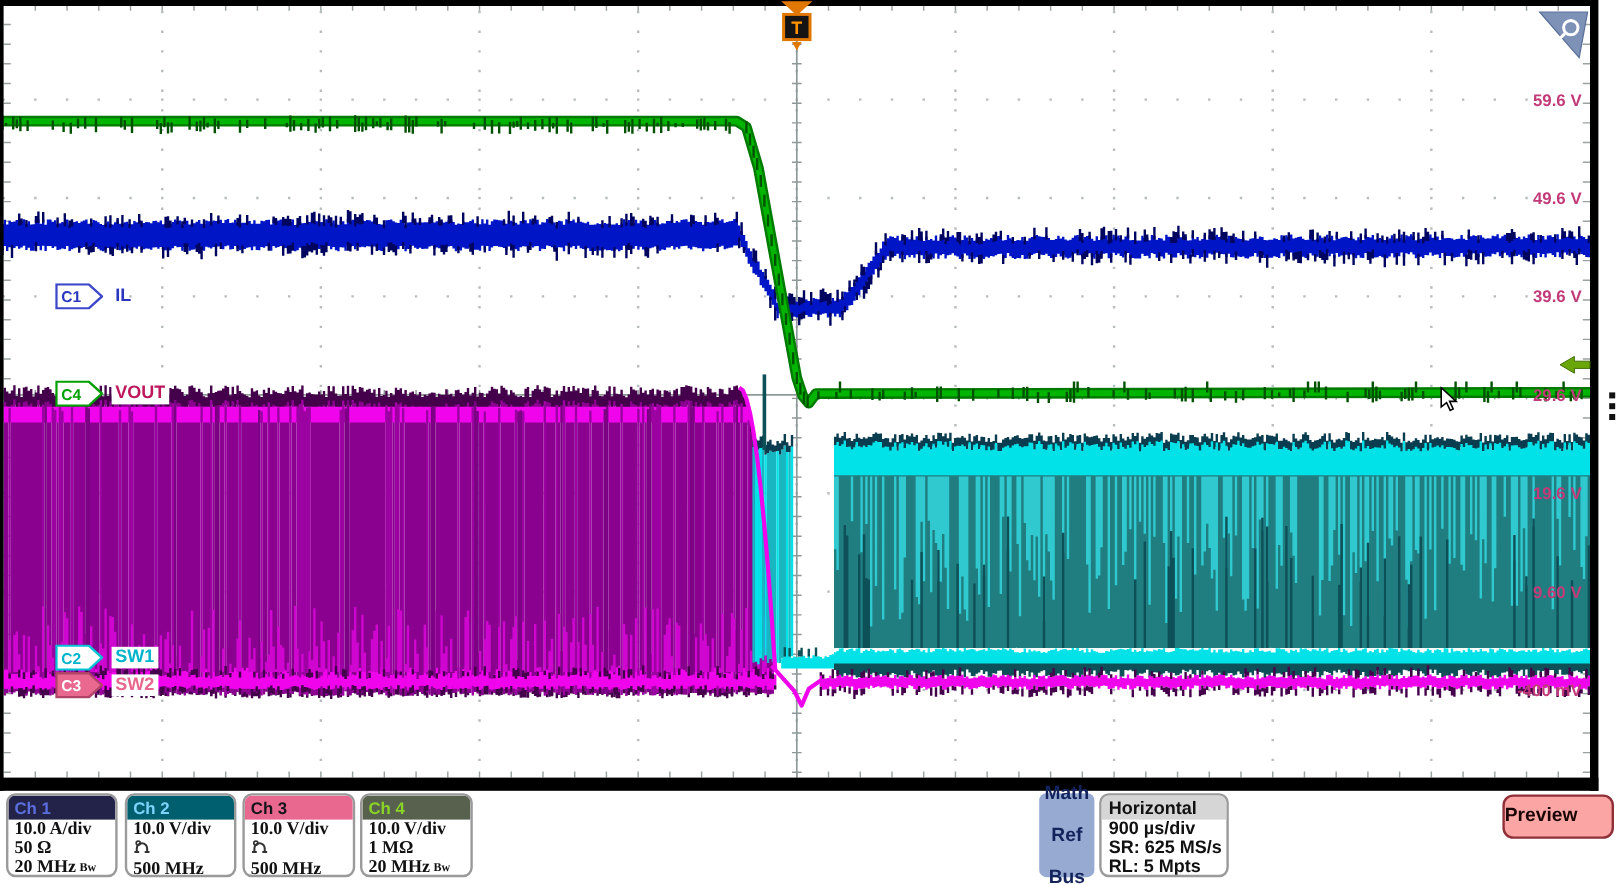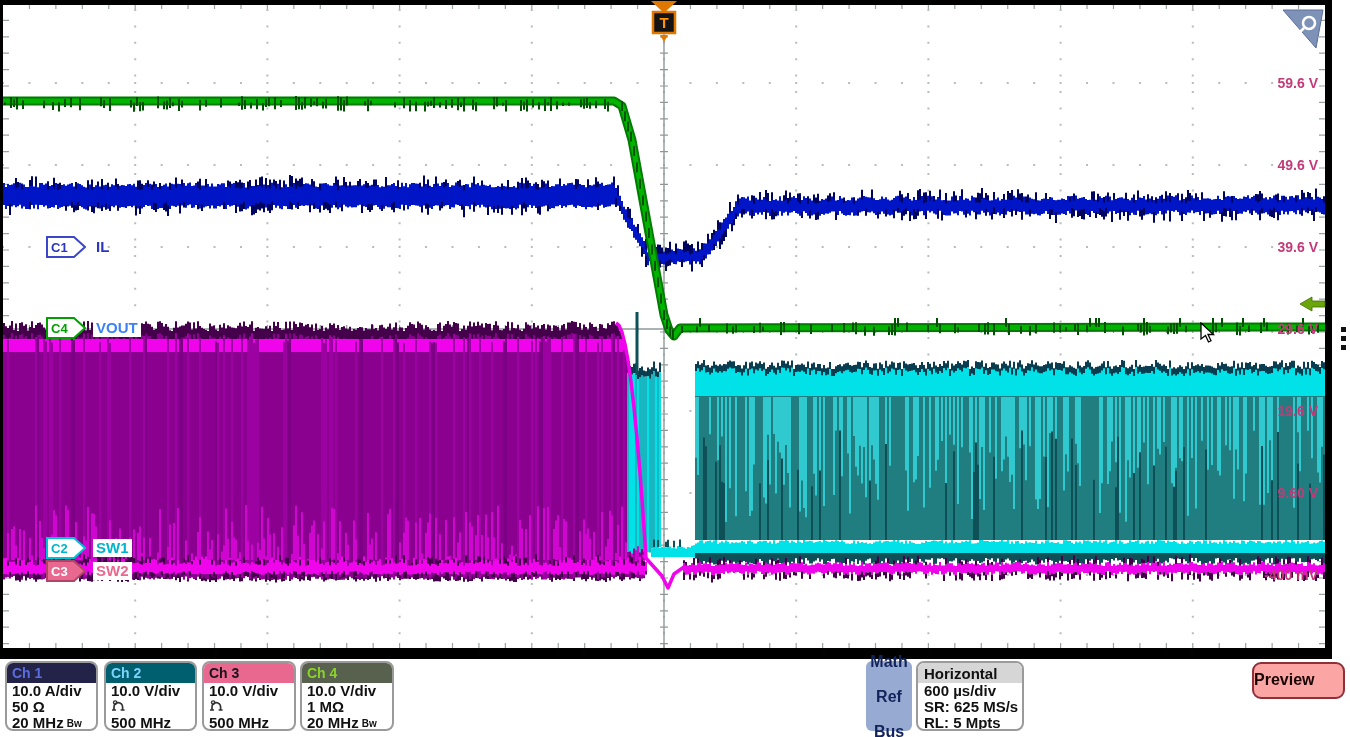--- a/index.html
+++ b/index.html
@@ -17,21 +17,21 @@
   #zoom-corner{position:absolute;left:1282px;top:8px;z-index:8;}
   #dots-menu{position:absolute;left:1341px;top:327px;z-index:8;}
   #dots-menu div{width:5px;height:5px;background:#111;margin-bottom:4px;}
   #c4-arrow{position:absolute;left:1299px;top:295px;z-index:7;}
   #mouse-cursor{position:absolute;left:1200px;top:322px;z-index:9;}
   
   #bottombar{position:absolute;left:0;top:660px;width:1350px;height:77px;background:#fff;}
   .badge{position:absolute;top:1px;height:70px;background:#fff;border:2px solid #9a9a9a;
          border-radius:8px;overflow:hidden;box-sizing:border-box;}
   .badge-head{height:19px;font-size:14px;font-weight:bold;padding:1px 5px 0;line-height:18px;}
-  .badge-row{font-size:15px;font-weight:bold;color:#111;line-height:16px;padding-left:5px;white-space:nowrap;}
+  .badge-row{font-size:15px;font-weight:bold;color:#111;line-height:16px;padding-left:5px;white-space:nowrap;font-family:Liberation Serif, serif;}
   .bw{font-size:10px;font-weight:bold;margin-left:3px;vertical-align:1px;}
   .ctrl{position:absolute;top:1px;height:70px;background:#fff;border:2px solid #9a9a9a;
         border-radius:8px;overflow:hidden;box-sizing:border-box;}
   .ctrl-head{background:#d6d6d6;height:19px;font-size:15px;font-weight:bold;color:#111;
              padding:1px 6px 0;line-height:18px;display:flex;align-items:center;}
   .ctrl-row{font-size:15px;font-weight:bold;color:#111;line-height:16px;padding-left:6px;white-space:nowrap;}
   #trig-src{background:#5fc400;border:1px solid #2d6800;color:#093000;font-size:13px;font-weight:bold;
             border-radius:3px;padding:0 7px;margin-left:16px;line-height:14px;}
   #math-btn{position:absolute;left:866px;top:1px;width:46px;height:70px;background:#97aad2;
             border-radius:6px;display:flex;flex-direction:column;justify-content:center;align-items:center;
@@ -123,21 +123,21 @@
           <polygon points="1,1 28,1 39,11 28,21 1,21" fill="#fff" stroke="#3c46c8" stroke-width="2"></polygon>
         <text x="5" y="16" font-size="13" font-weight="bold" fill="#2a35c0" font-family="Liberation Sans, sans-serif">C1</text>
         </svg>
       <span class="tag-name" style="color:#2a35c0;background:transparent">IL</span>
     </div>
     <div class="chan-tag" style="top:317px">
       <svg width="40" height="22">
           <polygon points="1,1 28,1 39,11 28,21 1,21" fill="#fff" stroke="#00a000" stroke-width="2"></polygon>
         <text x="5" y="16" font-size="13" font-weight="bold" fill="#00a000" font-family="Liberation Sans, sans-serif">C4</text>
         </svg>
-      <span class="tag-name" style="color:#3b82f6">VOUT</span>
+      <span class="tag-name" style="color:#be185d">VOUT</span>
     </div>
     <div class="chan-tag" style="top:537px">
       <svg width="40" height="22">
           <polygon points="1,1 28,1 39,11 28,21 1,21" fill="#fff" stroke="#00c3d4" stroke-width="2"></polygon>
         <text x="5" y="16" font-size="13" font-weight="bold" fill="#00b4cc" font-family="Liberation Sans, sans-serif">C2</text>
         </svg>
       <span class="tag-name" style="color:#00b4cc">SW1</span>
     </div>
     <div class="chan-tag" style="top:560px">
       <svg width="40" height="22">
@@ -197,21 +197,21 @@
     <div id="math-btn">
       <span>Math</span>
       <span>Ref</span>
       <span>Bus</span>
     </div>
 
     <div class="ctrl" style="left:916px;width:108px">
       <div class="ctrl-head">
           <span>Horizontal</span>
         </div>
-      <div class="ctrl-row">600 µs/div</div>
+      <div class="ctrl-row">900 µs/div</div>
       <div class="ctrl-row">SR: 625 MS/s</div>
       <div class="ctrl-row">RL: 5 Mpts</div>
     </div>
 
 
 
     <div id="preview-btn">Preview</div>
   </div>
 </div>
 

